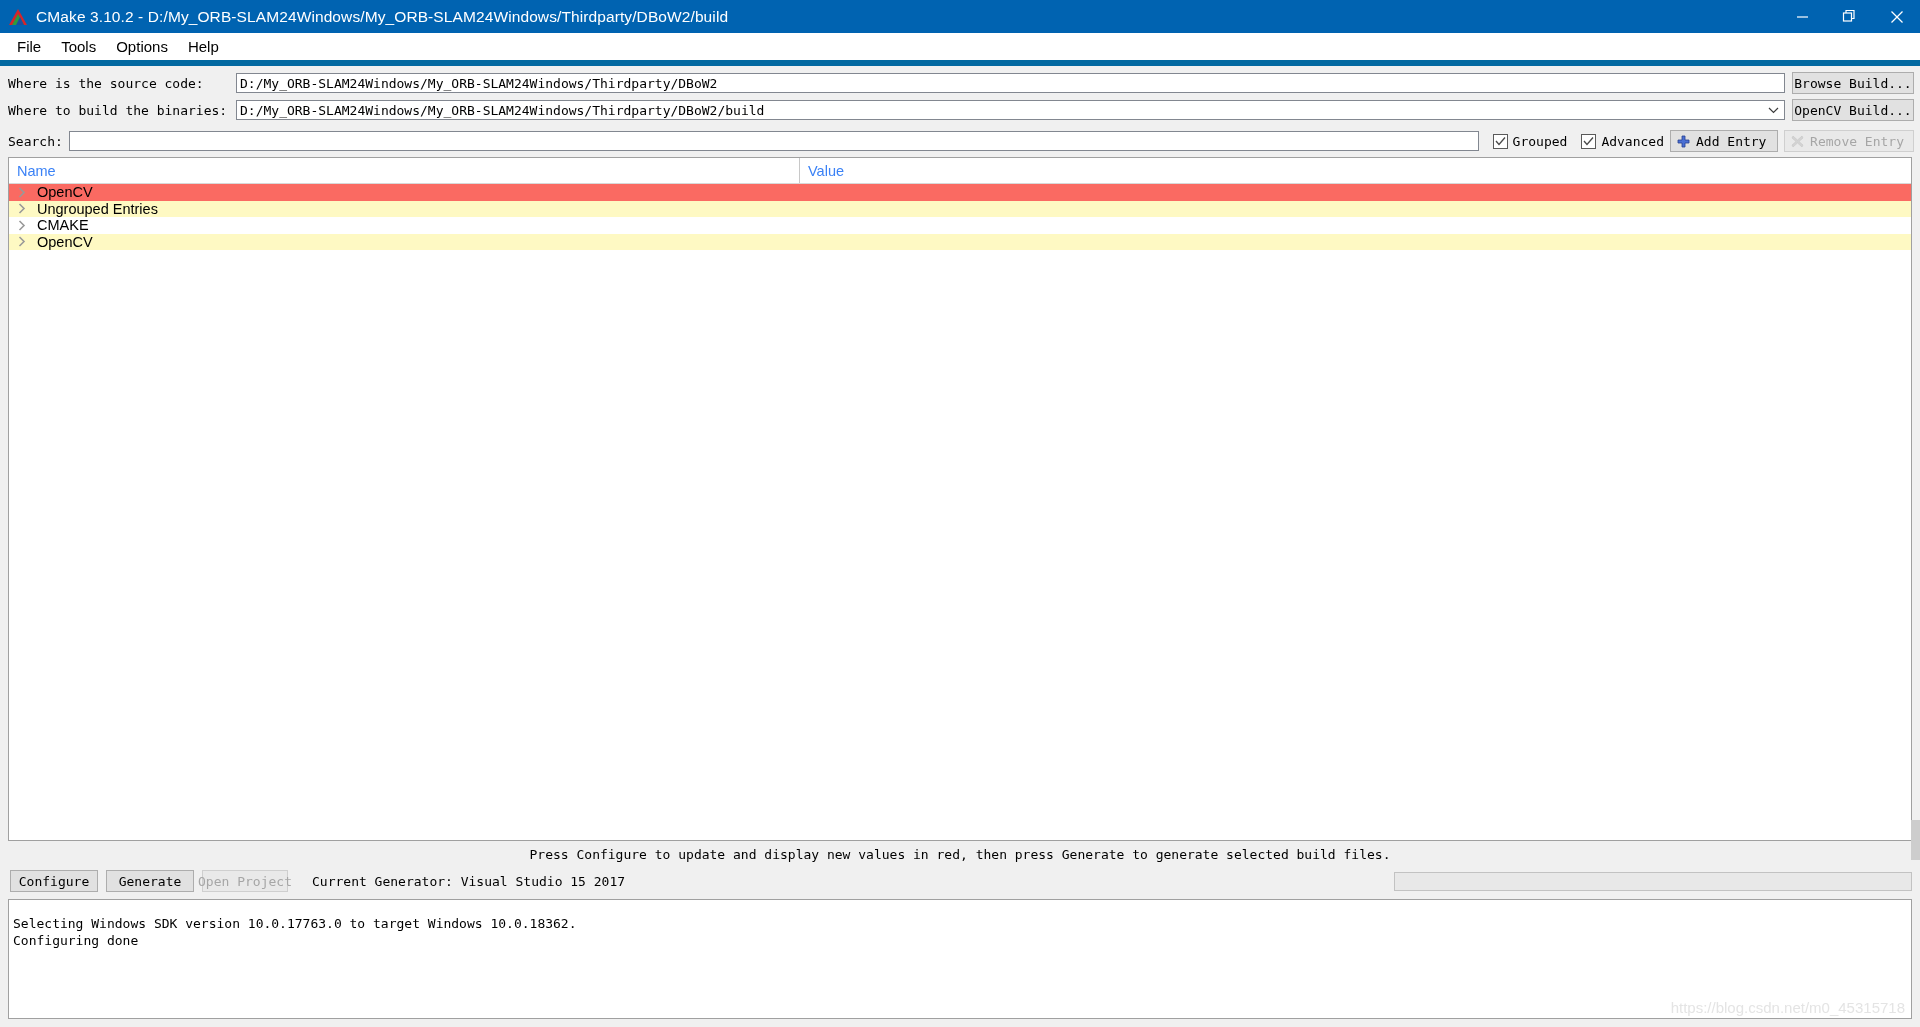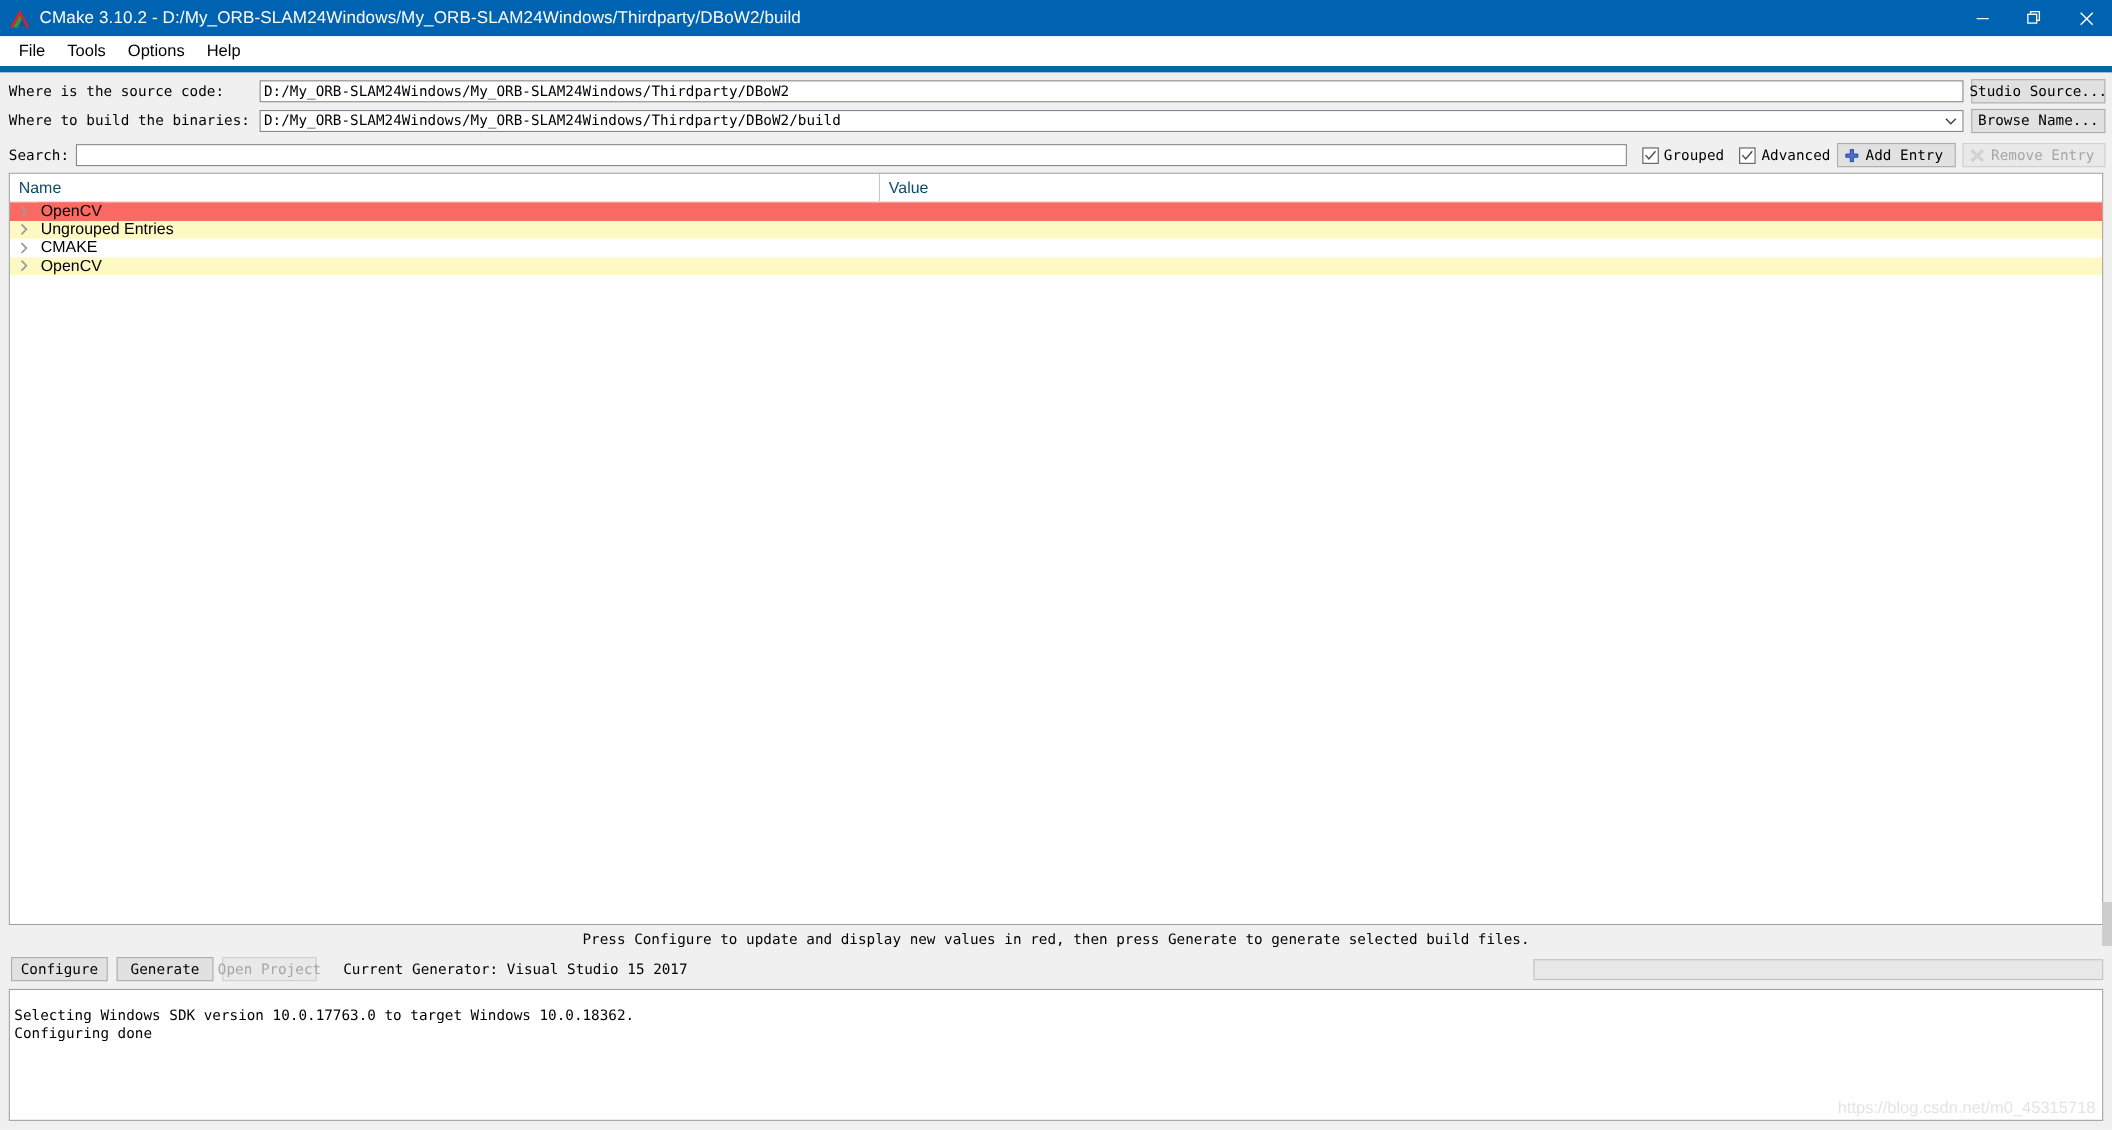--- a/index.html
+++ b/index.html
@@ -211,21 +211,21 @@
     height: 25px;
     border-bottom: 1px solid #d8d8d8;
     background: #ffffff;
     font-family: "Liberation Sans", sans-serif;
     font-size: 14.5px;
   }
   .col-h {
     display: flex;
     align-items: center;
     padding-left: 8px;
-    color: #0c4a6e;
+    color: #3b82f6;
   }
   #col-name { width: 782px; border-right: 1px solid #c8c8c8; flex: 0 0 auto; }
   #col-value { flex: 1 1 auto; }
   .tree-row {
     display: flex;
     align-items: center;
     height: 16.5px;
     font-family: "Liberation Sans", sans-serif;
     font-size: 14.5px;
     color: #000;
@@ -344,34 +344,34 @@
   <div class="menu-item">Tools</div>
   <div class="menu-item">Options</div>
   <div class="menu-item">Help</div>
 </div>
 
 <div id="paths">
 
   <div class="path-row">
     <div class="path-label mono">Where is the source code:</div>
     <div class="path-input mono" title="D:/My_ORB-SLAM24Windows/My_ORB-SLAM24Windows/Thirdparty/DBoW2">D:/My_ORB-SLAM24Windows/My_ORB-SLAM24Windows/Thirdparty/DBoW2</div>
-    <div class="btn browse-btn mono">Studio Source...</div>
+    <div class="btn browse-btn mono">Browse Build...</div>
   </div>
 
   <div class="path-row">
     <div class="path-label mono">Where to build the binaries:</div>
     <div class="path-input path-combo mono">
       <span>D:/My_ORB-SLAM24Windows/My_ORB-SLAM24Windows/Thirdparty/DBoW2/build</span>
       <span class="combo-arrow">
         <svg width="11" height="7" viewBox="0 0 11 7">
             <polyline points="1,1 5.5,5.5 10,1" fill="none" stroke="#3c3c3c" stroke-width="1.2"></polyline>
           </svg>
       </span>
     </div>
-    <div class="btn browse-btn mono">Browse Name...</div>
+    <div class="btn browse-btn mono">OpenCV Build...</div>
   </div>
 
 </div>
 
 <div id="searchrow">
   <div id="search-label" class="mono">Search:</div>
   <input id="search-input" class="mono" value="" style="">
 
   <div class="cbx mono">
     <span class="box">

